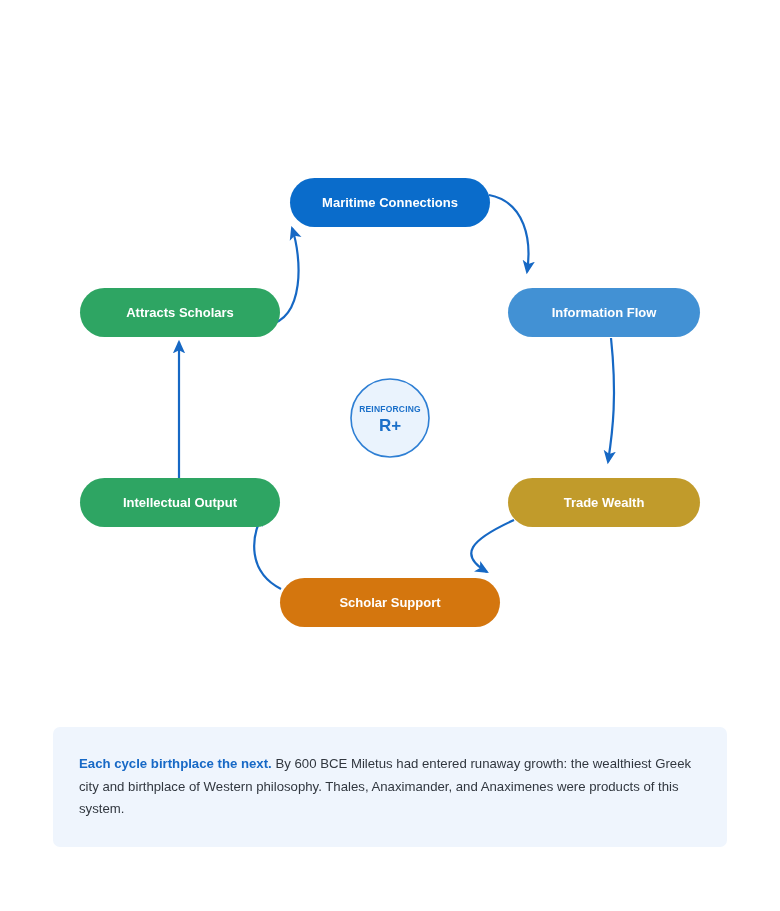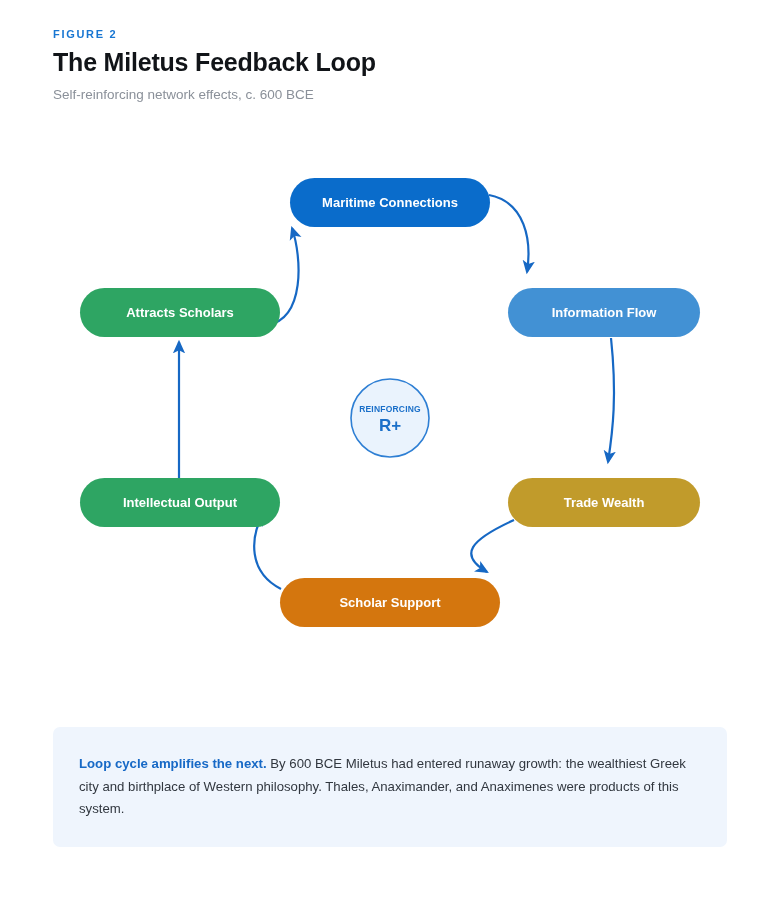--- a/index.html
+++ b/index.html
@@ -122,25 +122,20 @@
   .callout .lead {
     font-weight: bold;
     color: #1769C6;
   }
 </style>
 </head>
 <body>
 
 <div class="page">
 
-  <div class="header">
-    <div class="eyebrow">FIGURE 2</div>
-    <h1 class="title">The Miletus Feedback Loop</h1>
-    <div class="subtitle">Self-reinforcing network effects, c. 600 BCE</div>
-  </div>
 
   <div class="diagram">
     <svg width="780" height="560" viewBox="0 0 780 560" xmlns="http://www.w3.org/2000/svg">
 
       <defs>
         <marker id="arrowhead" markerWidth="7" markerHeight="7" refX="5.2" refY="3.2" orient="auto" markerUnits="strokeWidth">
           <path d="M 0 0.4 L 6.2 3.2 L 0 6.0 L 1.5 3.2 Z" fill="#1668C4"></path>
         </marker>
       </defs>
 
@@ -192,16 +187,16 @@
       <g>
         <circle class="badge-circle" cx="390" cy="278" r="39"></circle>
         <text class="badge-top" x="390" y="272">REINFORCING</text>
         <text class="badge-main" x="390" y="291">R+</text>
       </g>
 
     </svg>
   </div>
 
   <div class="callout">
-    <p><span class="lead">Loop cycle amplifies the next.</span><span> By 600 BCE Miletus had entered runaway growth: the wealthiest Greek city and birthplace of Western philosophy. Thales, Anaximander, and Anaximenes were products of this system.</span></p>
+    <p><span class="lead">Each cycle birthplace the next.</span><span> By 600 BCE Miletus had entered runaway growth: the wealthiest Greek city and birthplace of Western philosophy. Thales, Anaximander, and Anaximenes were products of this system.</span></p>
   </div>
 
 </div>
 
 </body></html>

